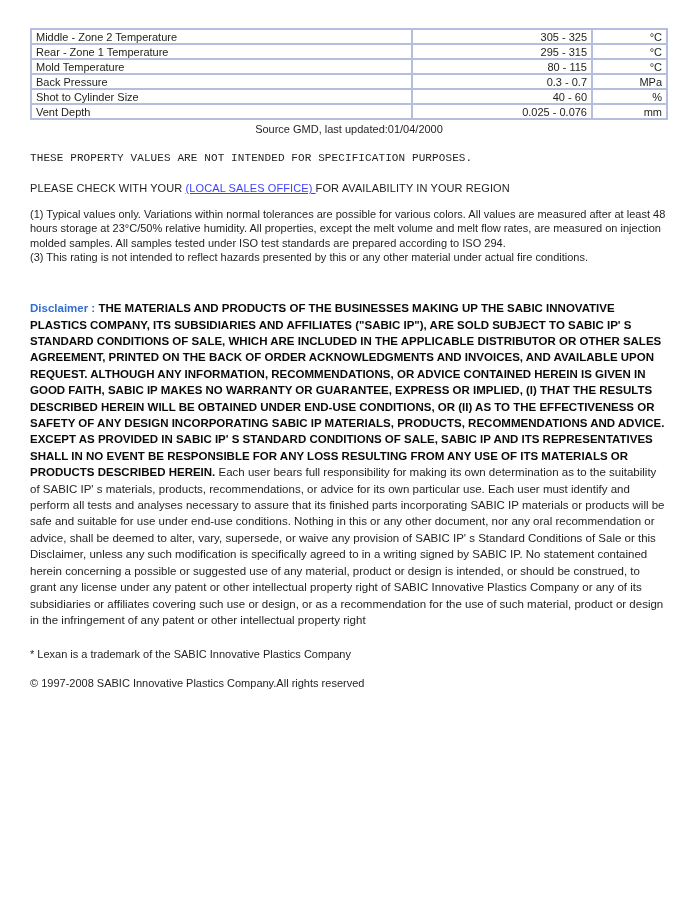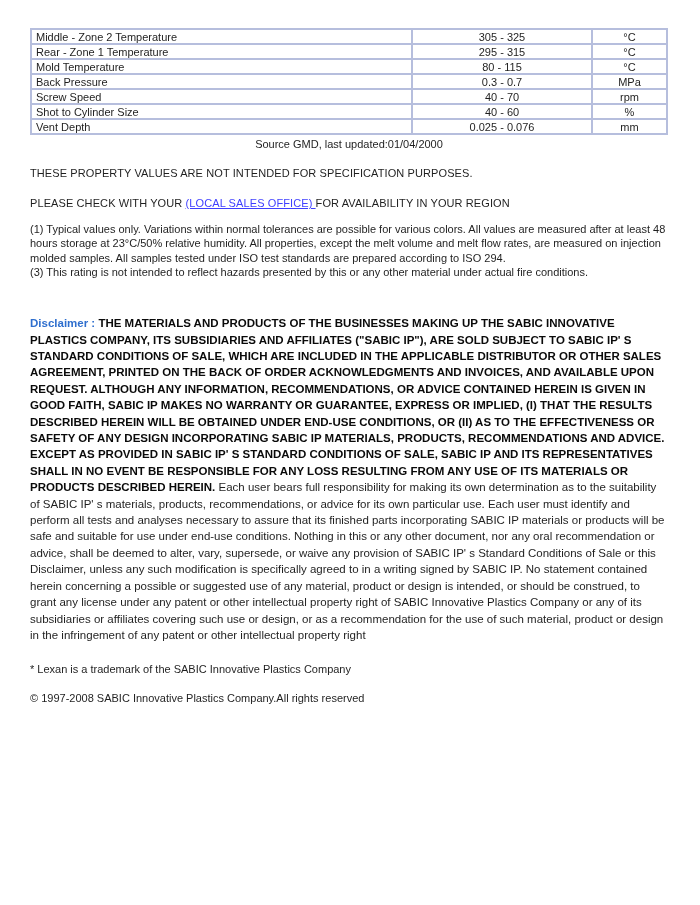--- a/index.html
+++ b/index.html
@@ -20,34 +20,34 @@
   }
   table.props td {
     border: 2px solid #b6bedd;
     height: 15px;
     line-height: 12px;
     padding: 0 4px;
     color: #1f1f1f;
     background: #ffffff;
   }
   td.left   { text-align: left; }
-  td.center { text-align: center; }
+  td.center { text-align: right; }
   col.c-prop { width: 381px; }
   col.c-val  { width: 180px; }
   col.c-unit { width: auto;  }
 
   .source-line {
     font-size: 11px;
     text-align: center;
     margin-top: 3px;
     color: #1f1f1f;
   }
 
   .caps-line { font-size: 11px; margin-top: 18px; letter-spacing: 0.1px; }
-  .caps-line.first { margin-top: 17px; }
+  .caps-line.first { margin-top: 17px; font-family: Liberation Mono, monospace; }
   a.sales-link {
     color: #3f3fff;
     text-decoration: underline;
     cursor: pointer;
   }
 
   .notes { margin-top: 13px; font-size: 11px; }
   .note-line { line-height: 14.3px; }
 
   .disclaimer {
@@ -89,25 +89,20 @@
           <td class="left">Mold Temperature</td>
           <td class="center">80 - 115</td>
           <td class="center">°C</td>
         </tr>
         <tr>
           <td class="left">Back Pressure</td>
           <td class="center">0.3 - 0.7</td>
           <td class="center">MPa</td>
         </tr>
         <tr>
-          <td class="left">Screw Speed</td>
-          <td class="center">40 - 70</td>
-          <td class="center">rpm</td>
-        </tr>
-        <tr>
           <td class="left">Shot to Cylinder Size</td>
           <td class="center">40 - 60</td>
           <td class="center">%</td>
         </tr>
         <tr>
           <td class="left">Vent Depth</td>
           <td class="center">0.025 - 0.076</td>
           <td class="center">mm</td>
         </tr>
       </tbody>

